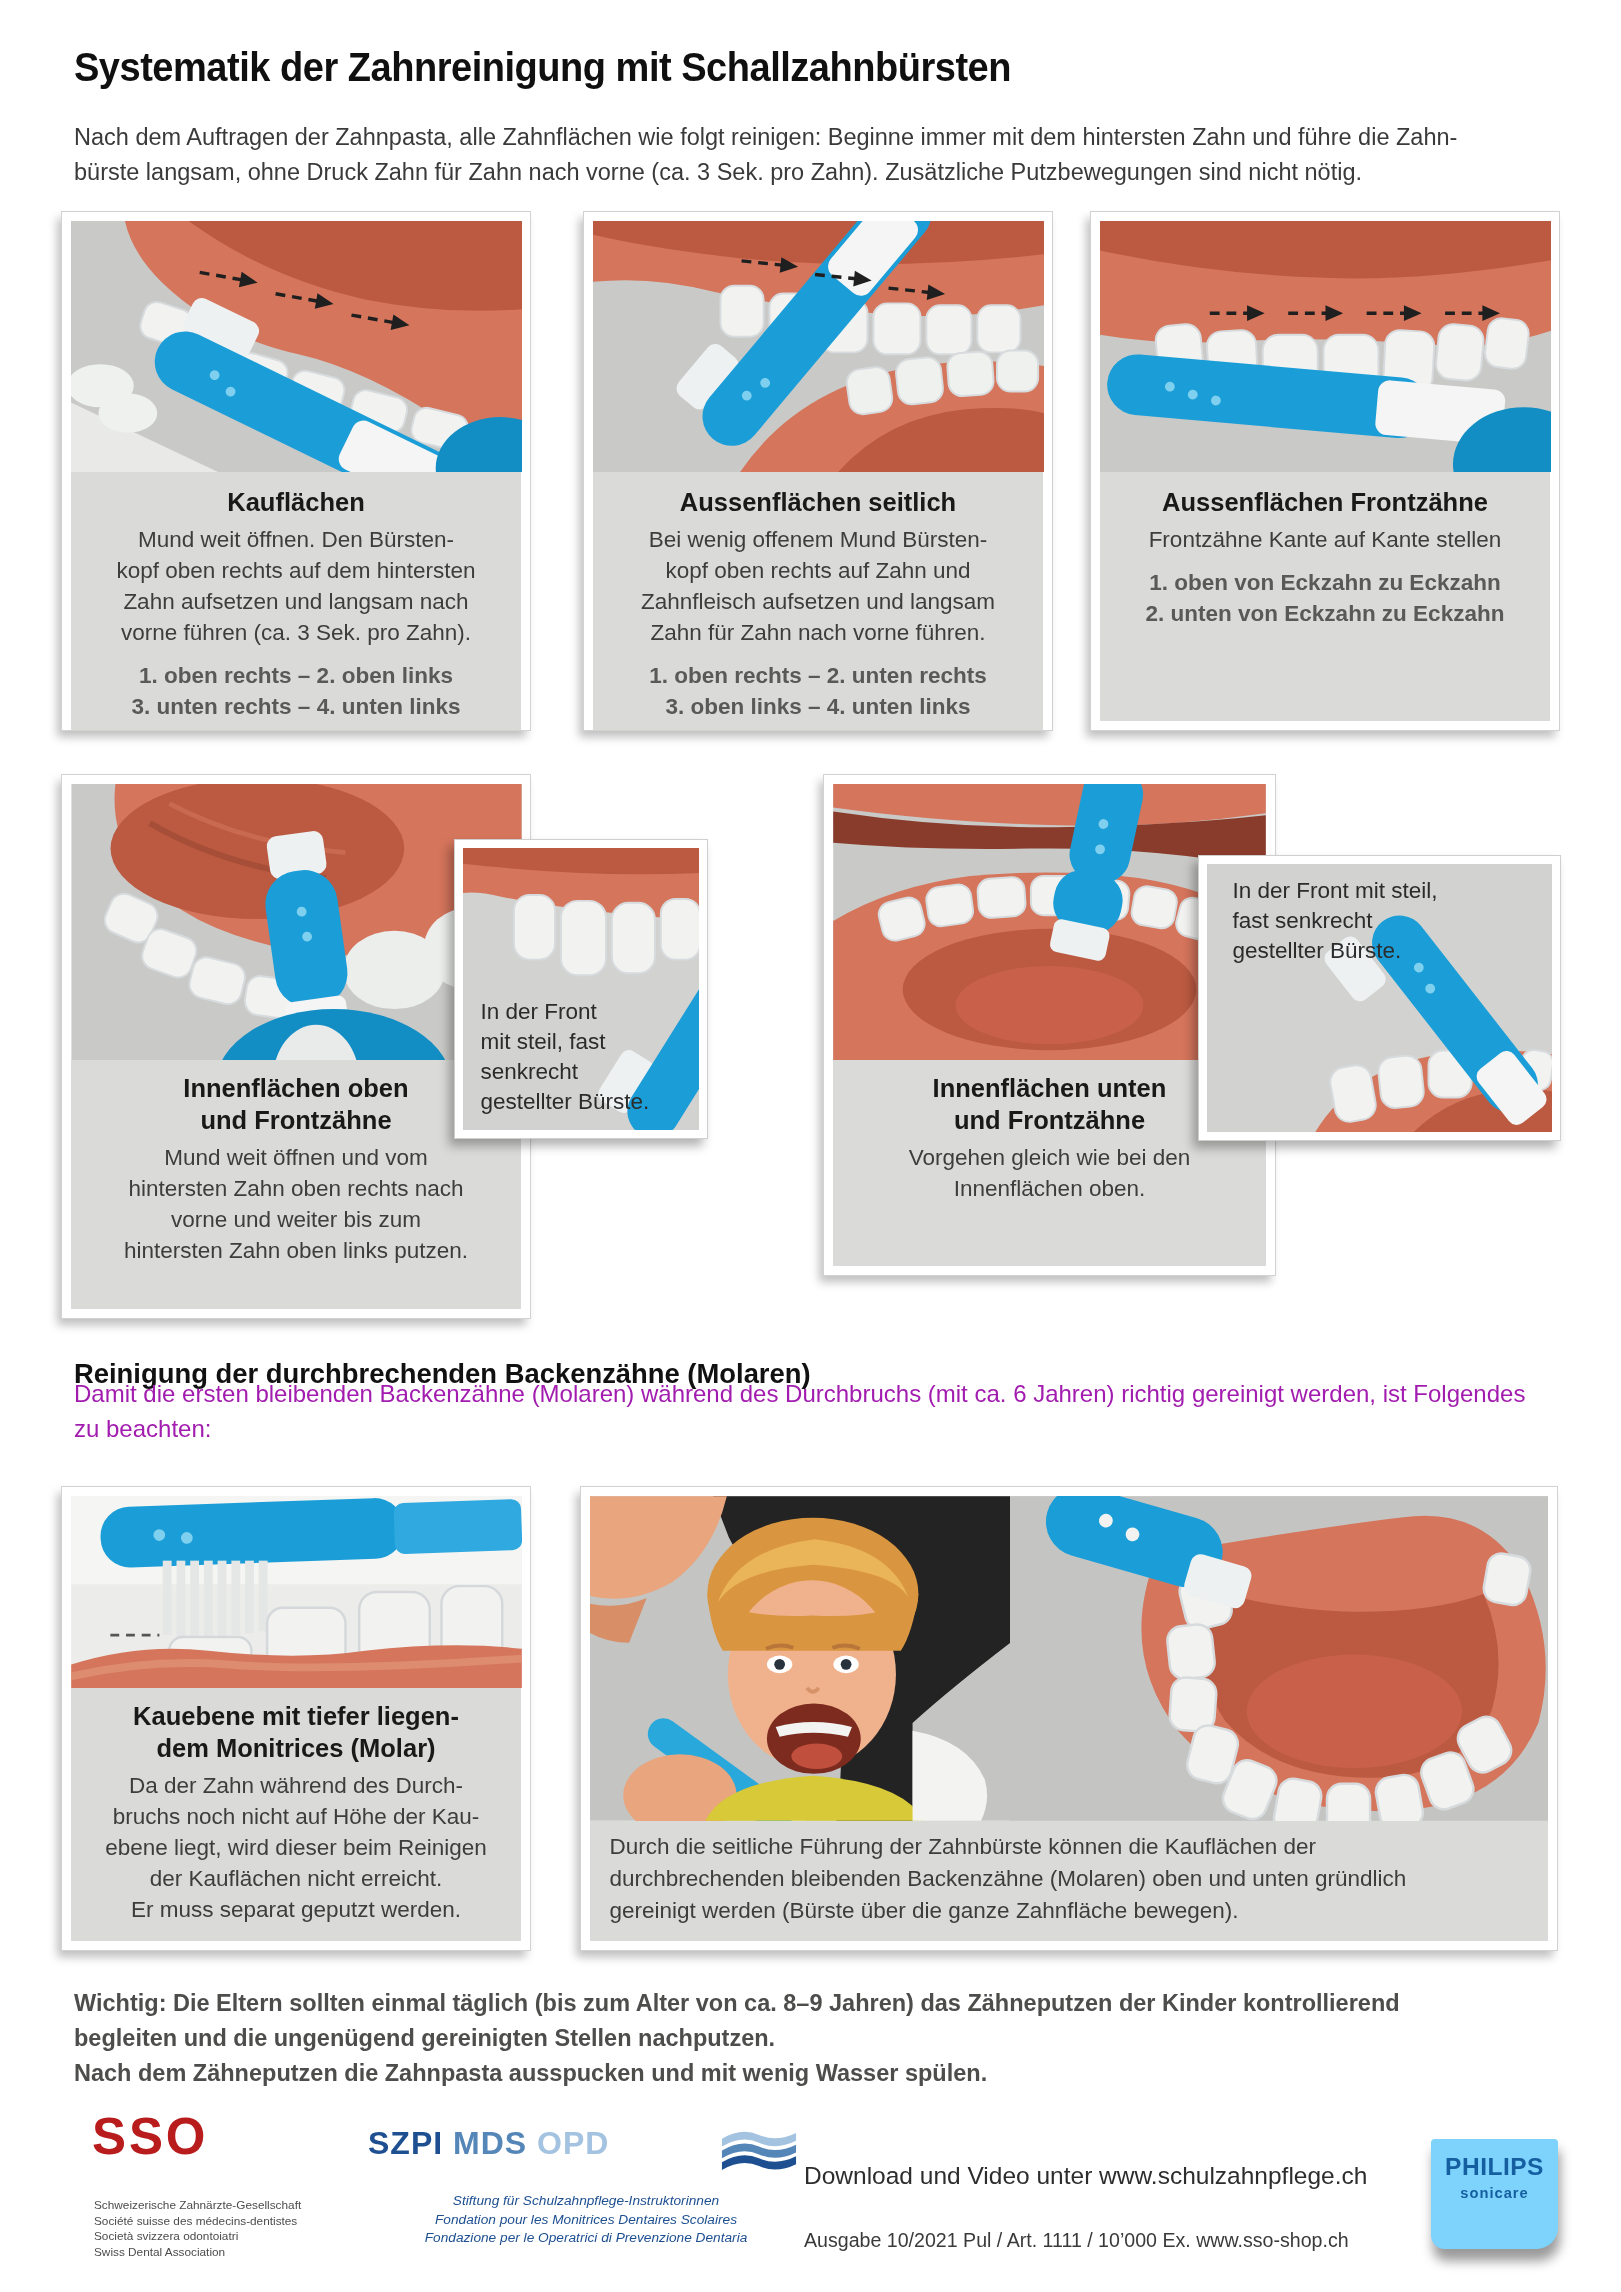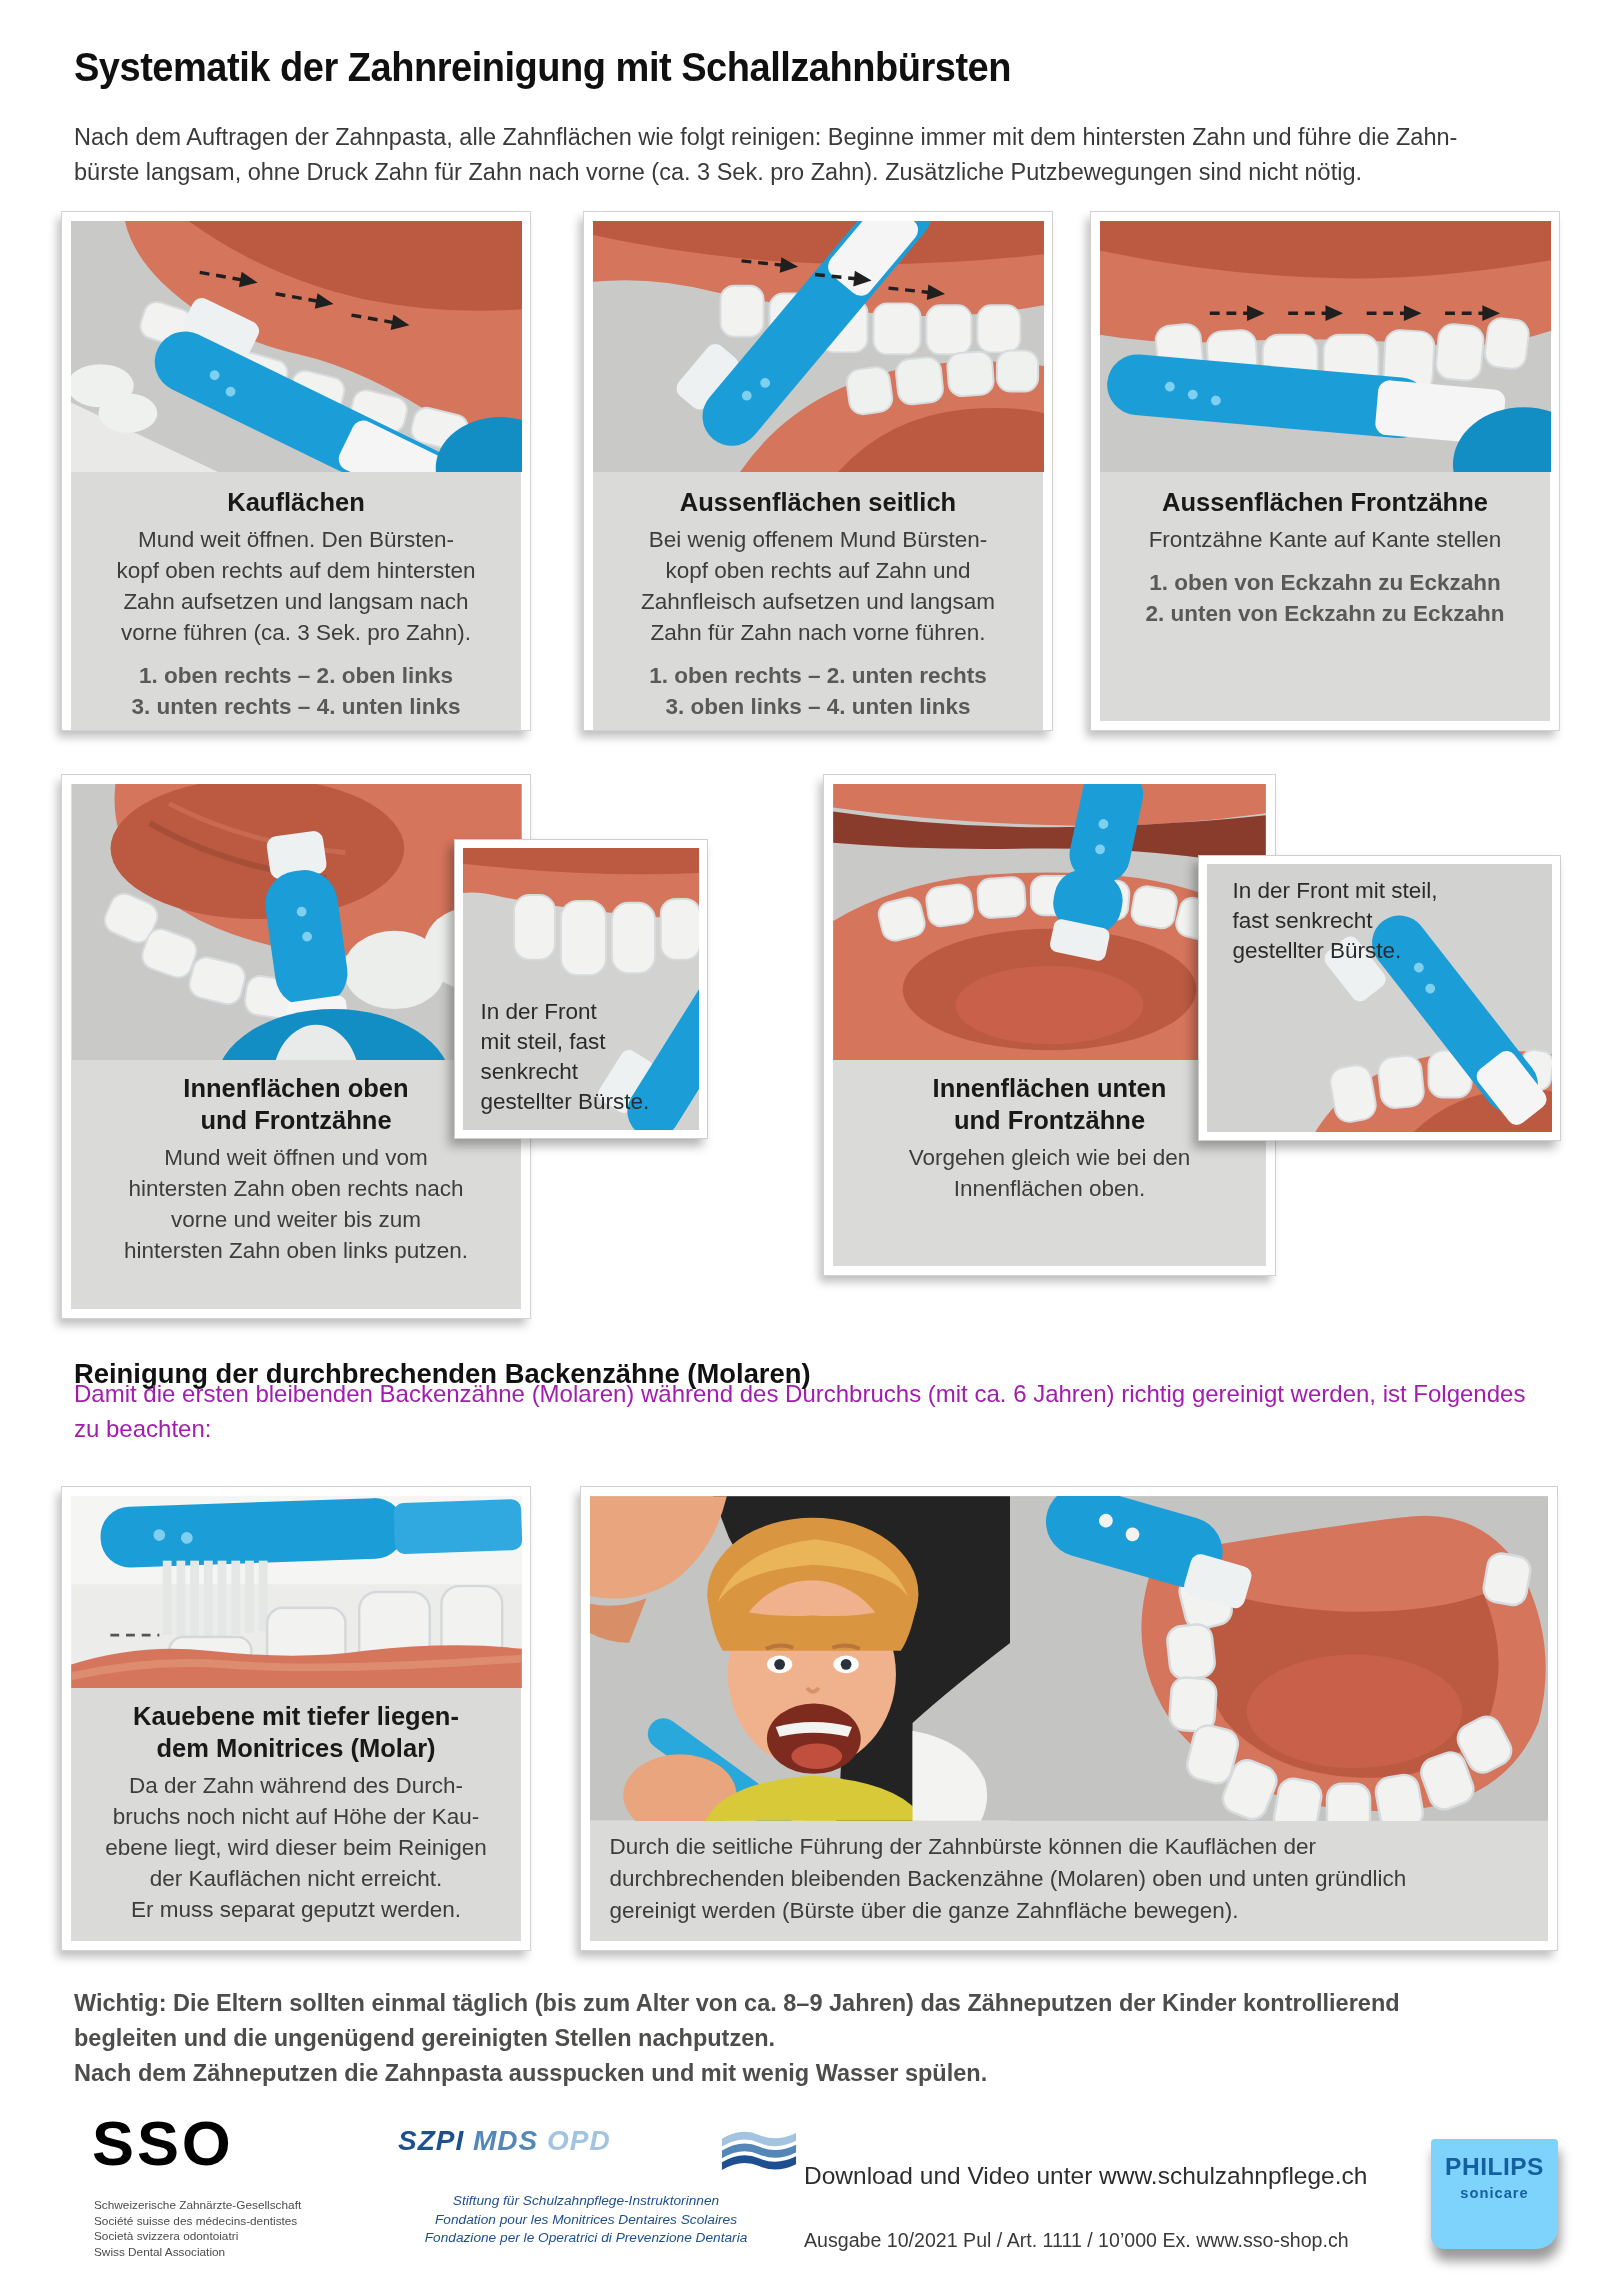--- a/index.html
+++ b/index.html
@@ -23,24 +23,24 @@
   .ovinner svg{position:absolute;left:0;top:0;}
   .callout{position:absolute;font-size:22.5px;line-height:30px;color:#2b2b2b;z-index:3;}
   .sec2head{position:absolute;left:74px;top:1358px;font-size:27.4px;font-weight:700;color:#111;}
   .sec2text{position:absolute;left:74px;top:1376px;font-size:24px;line-height:35px;color:#a21caf;}
   .imgrow{display:flex;flex-direction:row;}
   .caption{background:#dadad8;flex:1;padding:9.8px 17.6px 0 19.6px;}
   .caption div{font-size:22.5px;color:#3d3d3d;line-height:32px;}
   .important{position:absolute;left:74px;top:1986px;font-size:23.5px;font-weight:700;
      color:#4d4d4c;line-height:35px;}
   
-  .sso-acronym{position:absolute;left:92px;top:2107px;font-size:63px;font-weight:700;
-     color:#000000;letter-spacing:2.9px;}
+  .sso-acronym{position:absolute;left:92px;top:2107px;font-size:51px;font-weight:700;
+     color:#b91c1c;letter-spacing:2.9px;}
   .sso-lines{position:absolute;left:94px;top:2198px;font-size:11.8px;line-height:15.7px;color:#4c4c4c;}
-  .szpi-words{position:absolute;left:398px;top:2125px;font-size:28px;font-style:italic;
+  .szpi-words{position:absolute;left:368px;top:2125px;font-size:32px;
      font-weight:700;letter-spacing:1px;}
   .szpi-w1{color:#1d4f91;} .szpi-w2{color:#5586b8;} .szpi-w3{color:#a3c3e0;}
   .szpi-wave{position:absolute;left:720px;top:2125px;}
   .szpi-lines{position:absolute;left:380px;top:2192px;width:412px;text-align:center;
      font-size:13.7px;font-style:italic;color:#1d4f91;line-height:18.6px;}
   .download{position:absolute;left:804px;top:2162px;font-size:24.5px;color:#2d2d2d;}
   .issue{position:absolute;left:804px;top:2229px;font-size:19.6px;color:#3a3a3a;}
   .philips{position:absolute;left:1431px;top:2139px;width:127px;height:110px;background:#7dd3fc;
      border-radius:3.9px 3.9px 21.6px 13.7px;box-shadow:2px 11.8px 11.8px rgba(0,0,0,.4);text-align:center;}
   .philips-brand{font-size:24.5px;font-weight:700;color:#155fa0;letter-spacing:0.5px;margin-top:13.7px;}

